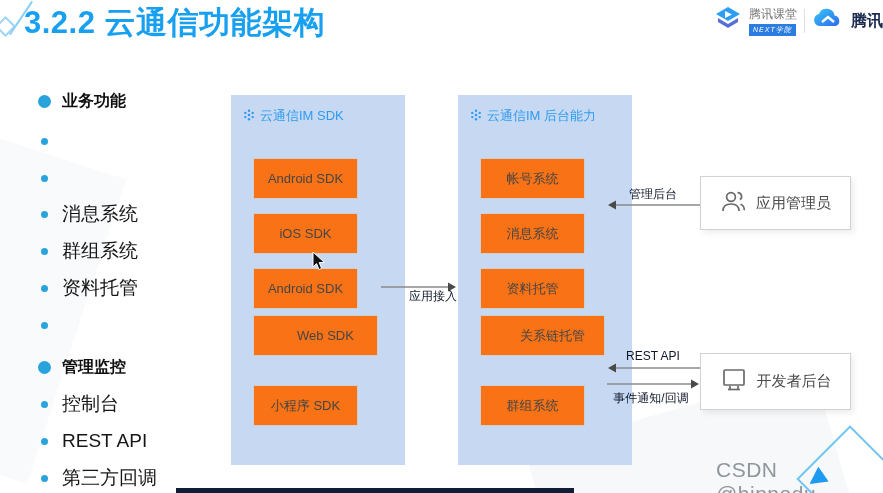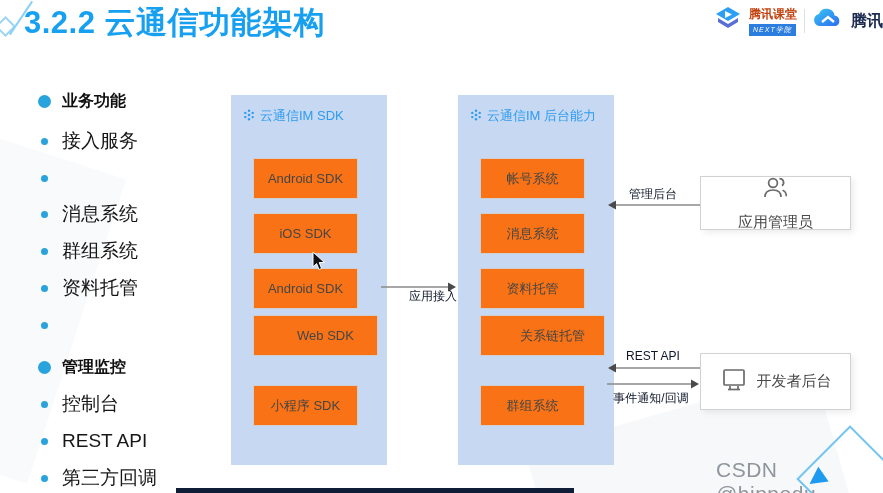--- a/index.html
+++ b/index.html
@@ -15,45 +15,45 @@
   
   .title{
     position:absolute;left:24px;top:2px;z-index:3;
     font-size:31px;font-weight:800;color:#18a0f0;letter-spacing:.5px;
   }
   .decor-line{position:absolute;left:20px;top:-2px;width:2px;height:40px;background:#8ed0f5;transform:rotate(34deg);z-index:2;}
   .decor-diamond{position:absolute;left:-2px;top:19px;width:11px;height:11px;border:2px solid #9bd4f4;transform:rotate(45deg);z-index:2;}
   
   .logos{position:absolute;left:714px;top:3px;height:36px;display:flex;align-items:center;gap:7px;z-index:3;white-space:nowrap;}
   .logo-text-col{display:flex;flex-direction:column;align-items:flex-start;gap:1px;}
-  .logo-classroom-name{font-size:12px;font-weight:bold;color:#c2410c;}
+  .logo-classroom-name{font-size:12px;font-weight:normal;color:#737373;}
   .logo-next-badge{font-size:7px;font-style:italic;color:#ffffff;background:#2b7de0;padding:1px 4px;letter-spacing:1px;}
   .logo-divider{width:1px;height:24px;background:#dcdfe5;}
   .logo-cloud-name{font-size:16px;font-weight:bold;color:#1c2b50;}
   
   .row{position:absolute;left:26px;width:210px;height:28px;display:flex;align-items:center;z-index:3;}
   .row .bullet-cell{width:36px;display:flex;justify-content:center;flex:0 0 36px;}
   .dot-lg{width:13px;height:13px;border-radius:50%;background:#29a3dd;}
   .dot-sm{width:7px;height:7px;border-radius:50%;background:#2aa3dd;}
   .row.hdr .lbl{font-size:16px;font-weight:bold;color:#0f0f0f;}
   .row.itm .lbl{font-size:19px;color:#161616;}
   
-  .panel{position:absolute;top:95px;width:156px;height:370px;background:#c7d9f2;z-index:2;}
+  .panel{position:absolute;top:95px;width:174px;height:370px;background:#c7d9f2;z-index:2;}
   .panel.sdk{left:231px;}
   .panel.backend{left:458px;}
   .panel-title{position:absolute;top:12px;left:12px;display:flex;align-items:center;gap:5px;
     color:#2e9bf0;font-size:13px;white-space:nowrap;}
   .node{position:absolute;left:22px;width:103px;height:39px;background:#f97316;border:1px solid #cfcfcf;
     display:flex;align-items:center;justify-content:center;font-size:13px;color:#454545;}
   .n1{top:63px;} .n2{top:118px;} .n3{top:173px;} .n4{top:220px;padding-left:20px;} .n5{top:290px;}
   
   .ext-box{position:absolute;left:700px;width:149px;background:#ffffff;border:1px solid #d2d2d2;
     box-shadow:3px 3px 6px rgba(0,0,0,0.07);display:flex;align-items:center;justify-content:center;gap:9px;
     color:#4a4a4a;font-size:15px;z-index:3;}
-  .ext-box.admin{top:176px;height:52px;flex-direction:column;}
+  .ext-box.admin{top:176px;height:52px;}
   .ext-box.dev{top:353px;height:55px;}
   
   .arrow-label{position:absolute;font-size:12px;color:#0f172a;text-align:center;z-index:3;white-space:nowrap;}
   .lab-access{left:394px;top:264px;width:78px;margin-top:24px;}
   .lab-admin{left:606px;top:186px;width:94px;}
   .lab-rest{left:606px;top:349px;width:94px;}
   .lab-event{left:600px;top:390px;width:102px;}
   
   svg.overlay{position:absolute;left:0;top:0;z-index:2;pointer-events:none;}
   
@@ -108,21 +108,20 @@
 <div class="row hdr" style="top:87px">
     <span class="bullet-cell">
       <span class="dot-lg"></span>
     </span>
     <span class="lbl">业务功能</span>
   </div>
 <div class="row itm" style="top:127px">
     <span class="bullet-cell">
       <span class="dot-sm"></span>
     </span>
-    <span class="lbl">接入服务</span>
   </div>
 <div class="row itm" style="top:164px">
     <span class="bullet-cell">
       <span class="dot-sm"></span>
     </span>
   </div>
 <div class="row itm" style="top:200px">
     <span class="bullet-cell">
       <span class="dot-sm"></span>
     </span>

